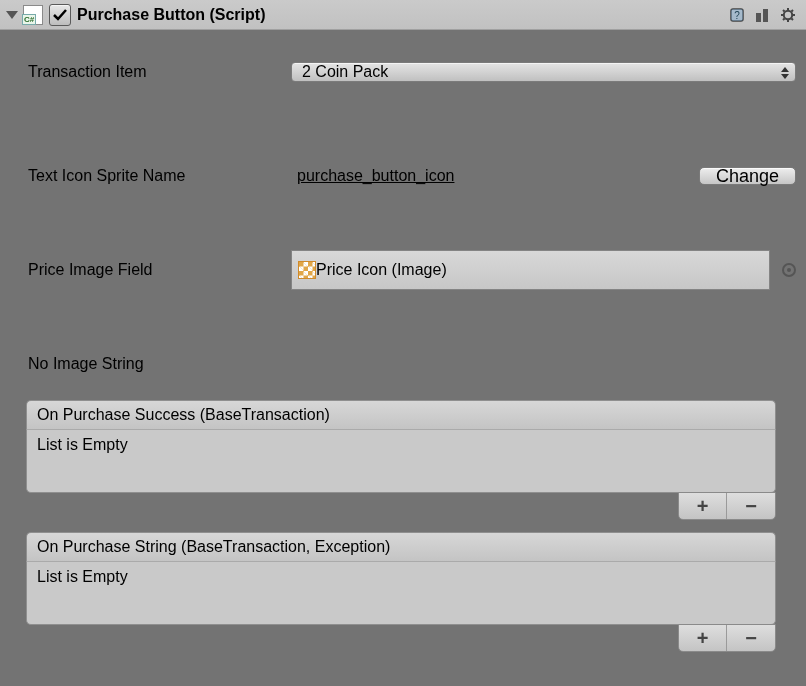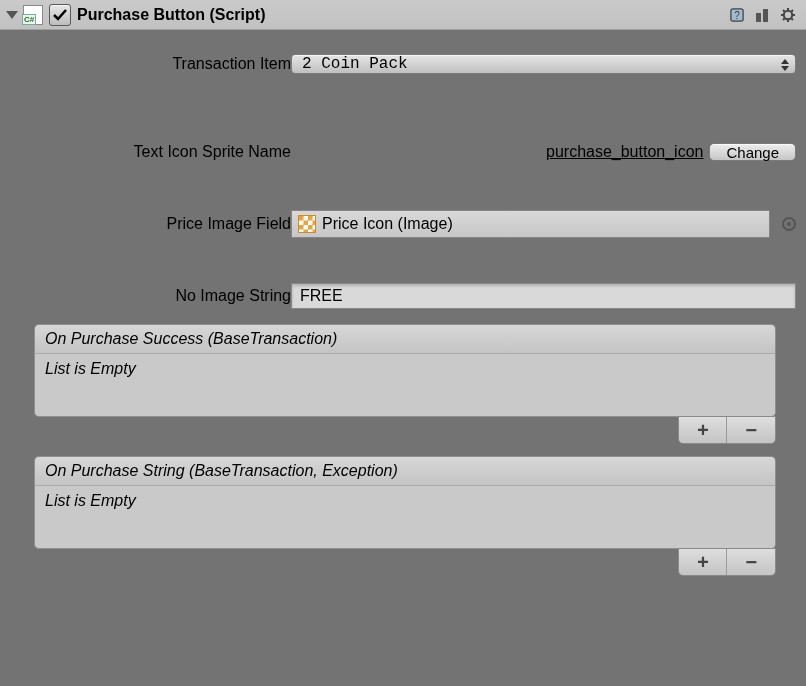--- a/index.html
+++ b/index.html
@@ -70,22 +70,21 @@
     display: flex; align-items: center; justify-content: center;
     margin-left: 4px;
     color: #3a3a3a;
   }
 
   .body { padding: 6px 10px 10px 6px; }
   .row {
     display: flex;
     align-items: center;
     min-height: 28px;
-    margin: 14px 0;
-    text-align: right;
+    margin: 22px 0;
   }
   .spacer { height: 16px; }
   .label {
     width: 285px;
     padding-left: 22px;
   }
   .field {
     flex: 1;
     display: flex;
     align-items: center;
@@ -97,21 +96,20 @@
     flex: 1;
     height: 20px;
     border: 1px solid #7b7b7b;
     border-radius: 4px;
     background: linear-gradient(#e5e5e5, #c0c0c0);
     display: flex;
     align-items: center;
     padding: 0 22px 0 10px;
     position: relative;
     box-shadow: inset 0 1px 0 rgba(255,255,255,.6);
-    font-family: Liberation Mono, monospace;
   }
   .dropdown .caret {
     position: absolute; right: 6px; top: 4px;
     display: flex; flex-direction: column; gap: 2px;
   }
   .tri-up { width:0;height:0;border-left:4px solid transparent;border-right:4px solid transparent;border-bottom:5px solid #333; }
   .tri-dn { width:0;height:0;border-left:4px solid transparent;border-right:4px solid transparent;border-top:5px solid #333; }
 
   
   .chk {
@@ -128,33 +126,32 @@
   .plain { padding-left: 6px; text-decoration: underline; }
 
   
   .btn {
     height: 18px;
     padding: 0 16px;
     border: 1px solid #7a7a7a;
     border-radius: 5px;
     background: linear-gradient(#eeeeee, #c6c6c6);
     display: inline-flex; align-items: center;
-    font-size: 15px;
+    font-size: 18px;
     box-shadow: inset 0 1px 0 rgba(255,255,255,.7);
   }
 
   
   .obj {
     flex: 1;
-    height: 28px;
+    height: 40px;
     border: 1px solid #848484;
     background: linear-gradient(#d8d8d8, #c7c7c7);
     display: flex; align-items: center;
     padding: 0 6px;
-    gap: 6px;
   }
   .obj .icon-img, .obj .icon-txt {
     width: 18px; height: 18px;
     border: 1px solid #d08a2a;
     display: flex; align-items: center; justify-content: center;
     font-size: 11px; font-weight: bold;
     background: #fff;
   }
   .obj .icon-img { background:
       linear-gradient(45deg,#fff 25%,transparent 25%,transparent 75%,#fff 75%),
@@ -180,22 +177,21 @@
     height: 26px;
     border: 1px solid #888;
     background: #d9d9d9;
     box-shadow: inset 0 2px 3px rgba(0,0,0,.18);
     padding: 0 8px;
     display: flex; align-items: center;
   }
 
   
   .ev {
-    margin: 12px 20px 0 28px;
-    font-style: italic;
+    margin: 12px 20px 0 20px;
   }
   .ev-head {
     border: 1px solid #8f8f8f;
     border-bottom: none;
     border-radius: 5px 5px 0 0;
     background: linear-gradient(#d7d7d7, #c4c4c4);
     padding: 5px 10px;
   }
   .ev-body {
     height: 64px;
@@ -307,25 +303,20 @@
         </div>
         <span class="target"></span>
       </div>
     </div>
 
 
     <div class="spacer"></div>
 
     <div class="row">
       <div class="label">No Image String</div>
-      <div class="field">
-        <div class="tinput">
-          <span>FREE</span>
-        </div>
-      </div>
     </div>
 
     <div class="ev">
       <div class="ev-head">On Purchase Success (BaseTransaction)</div>
       <div class="ev-body">
         <span>List is Empty</span>
       </div>
       <div class="ev-foot">
         <div class="ev-pm">
           <div>+</div>

